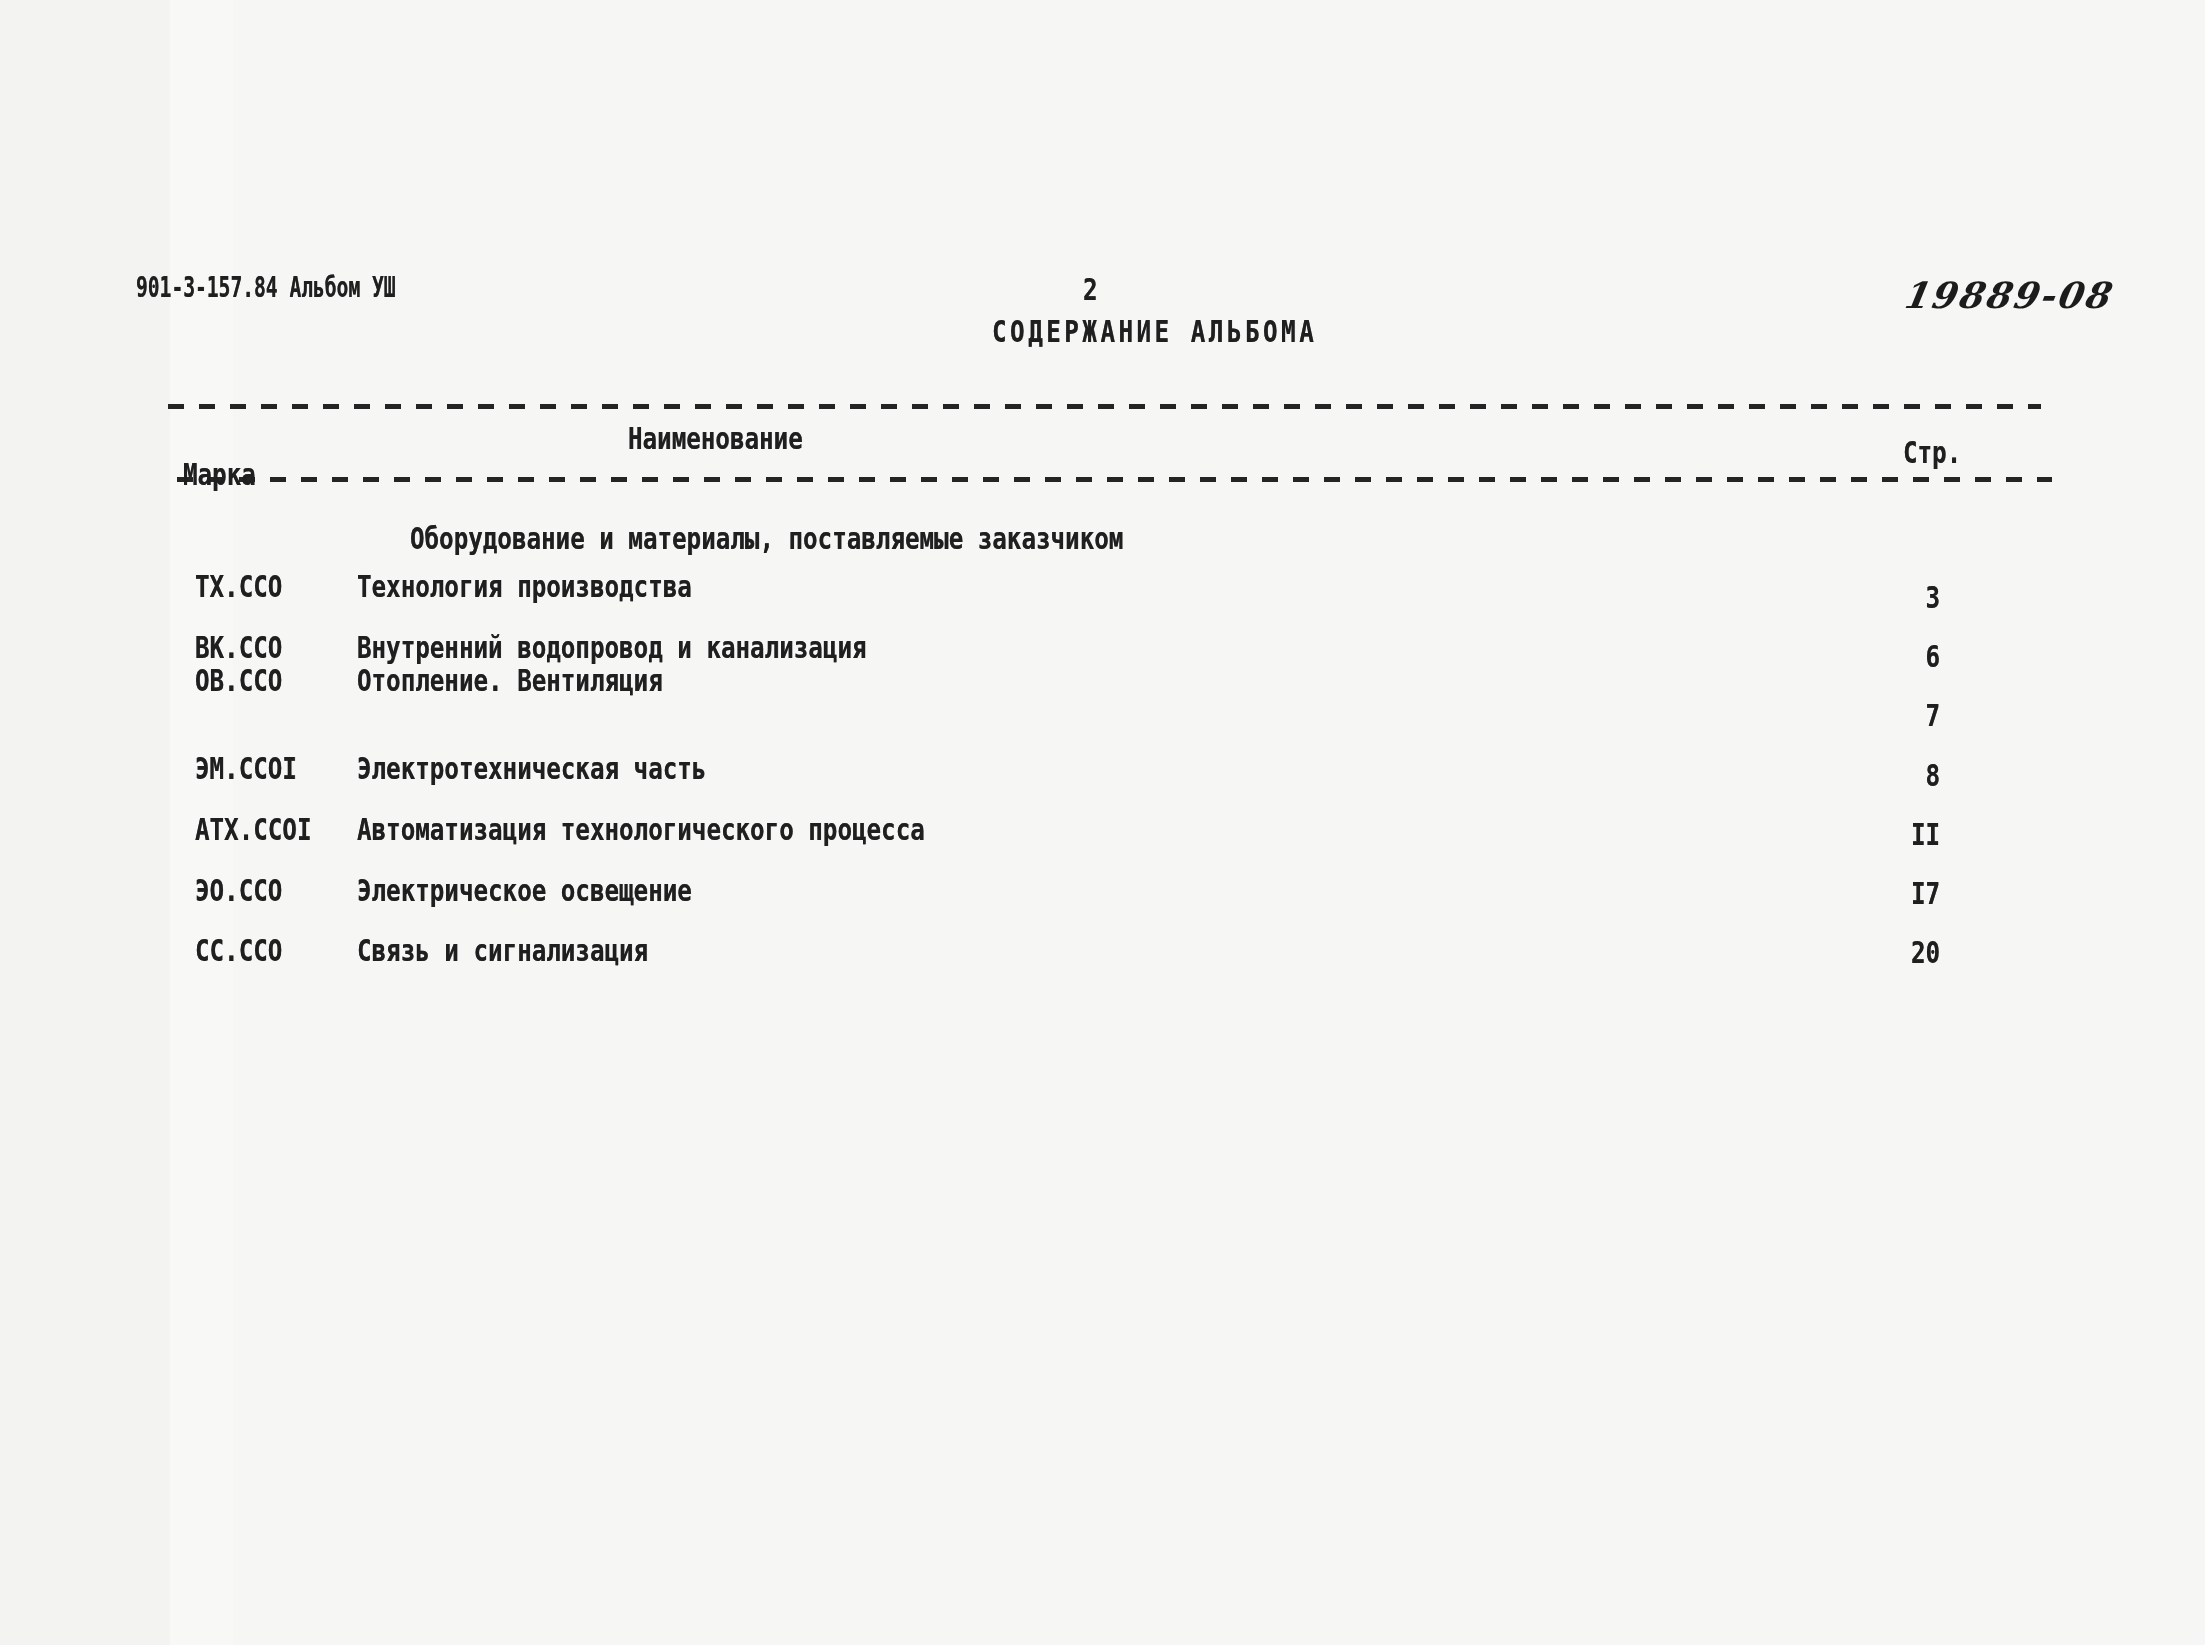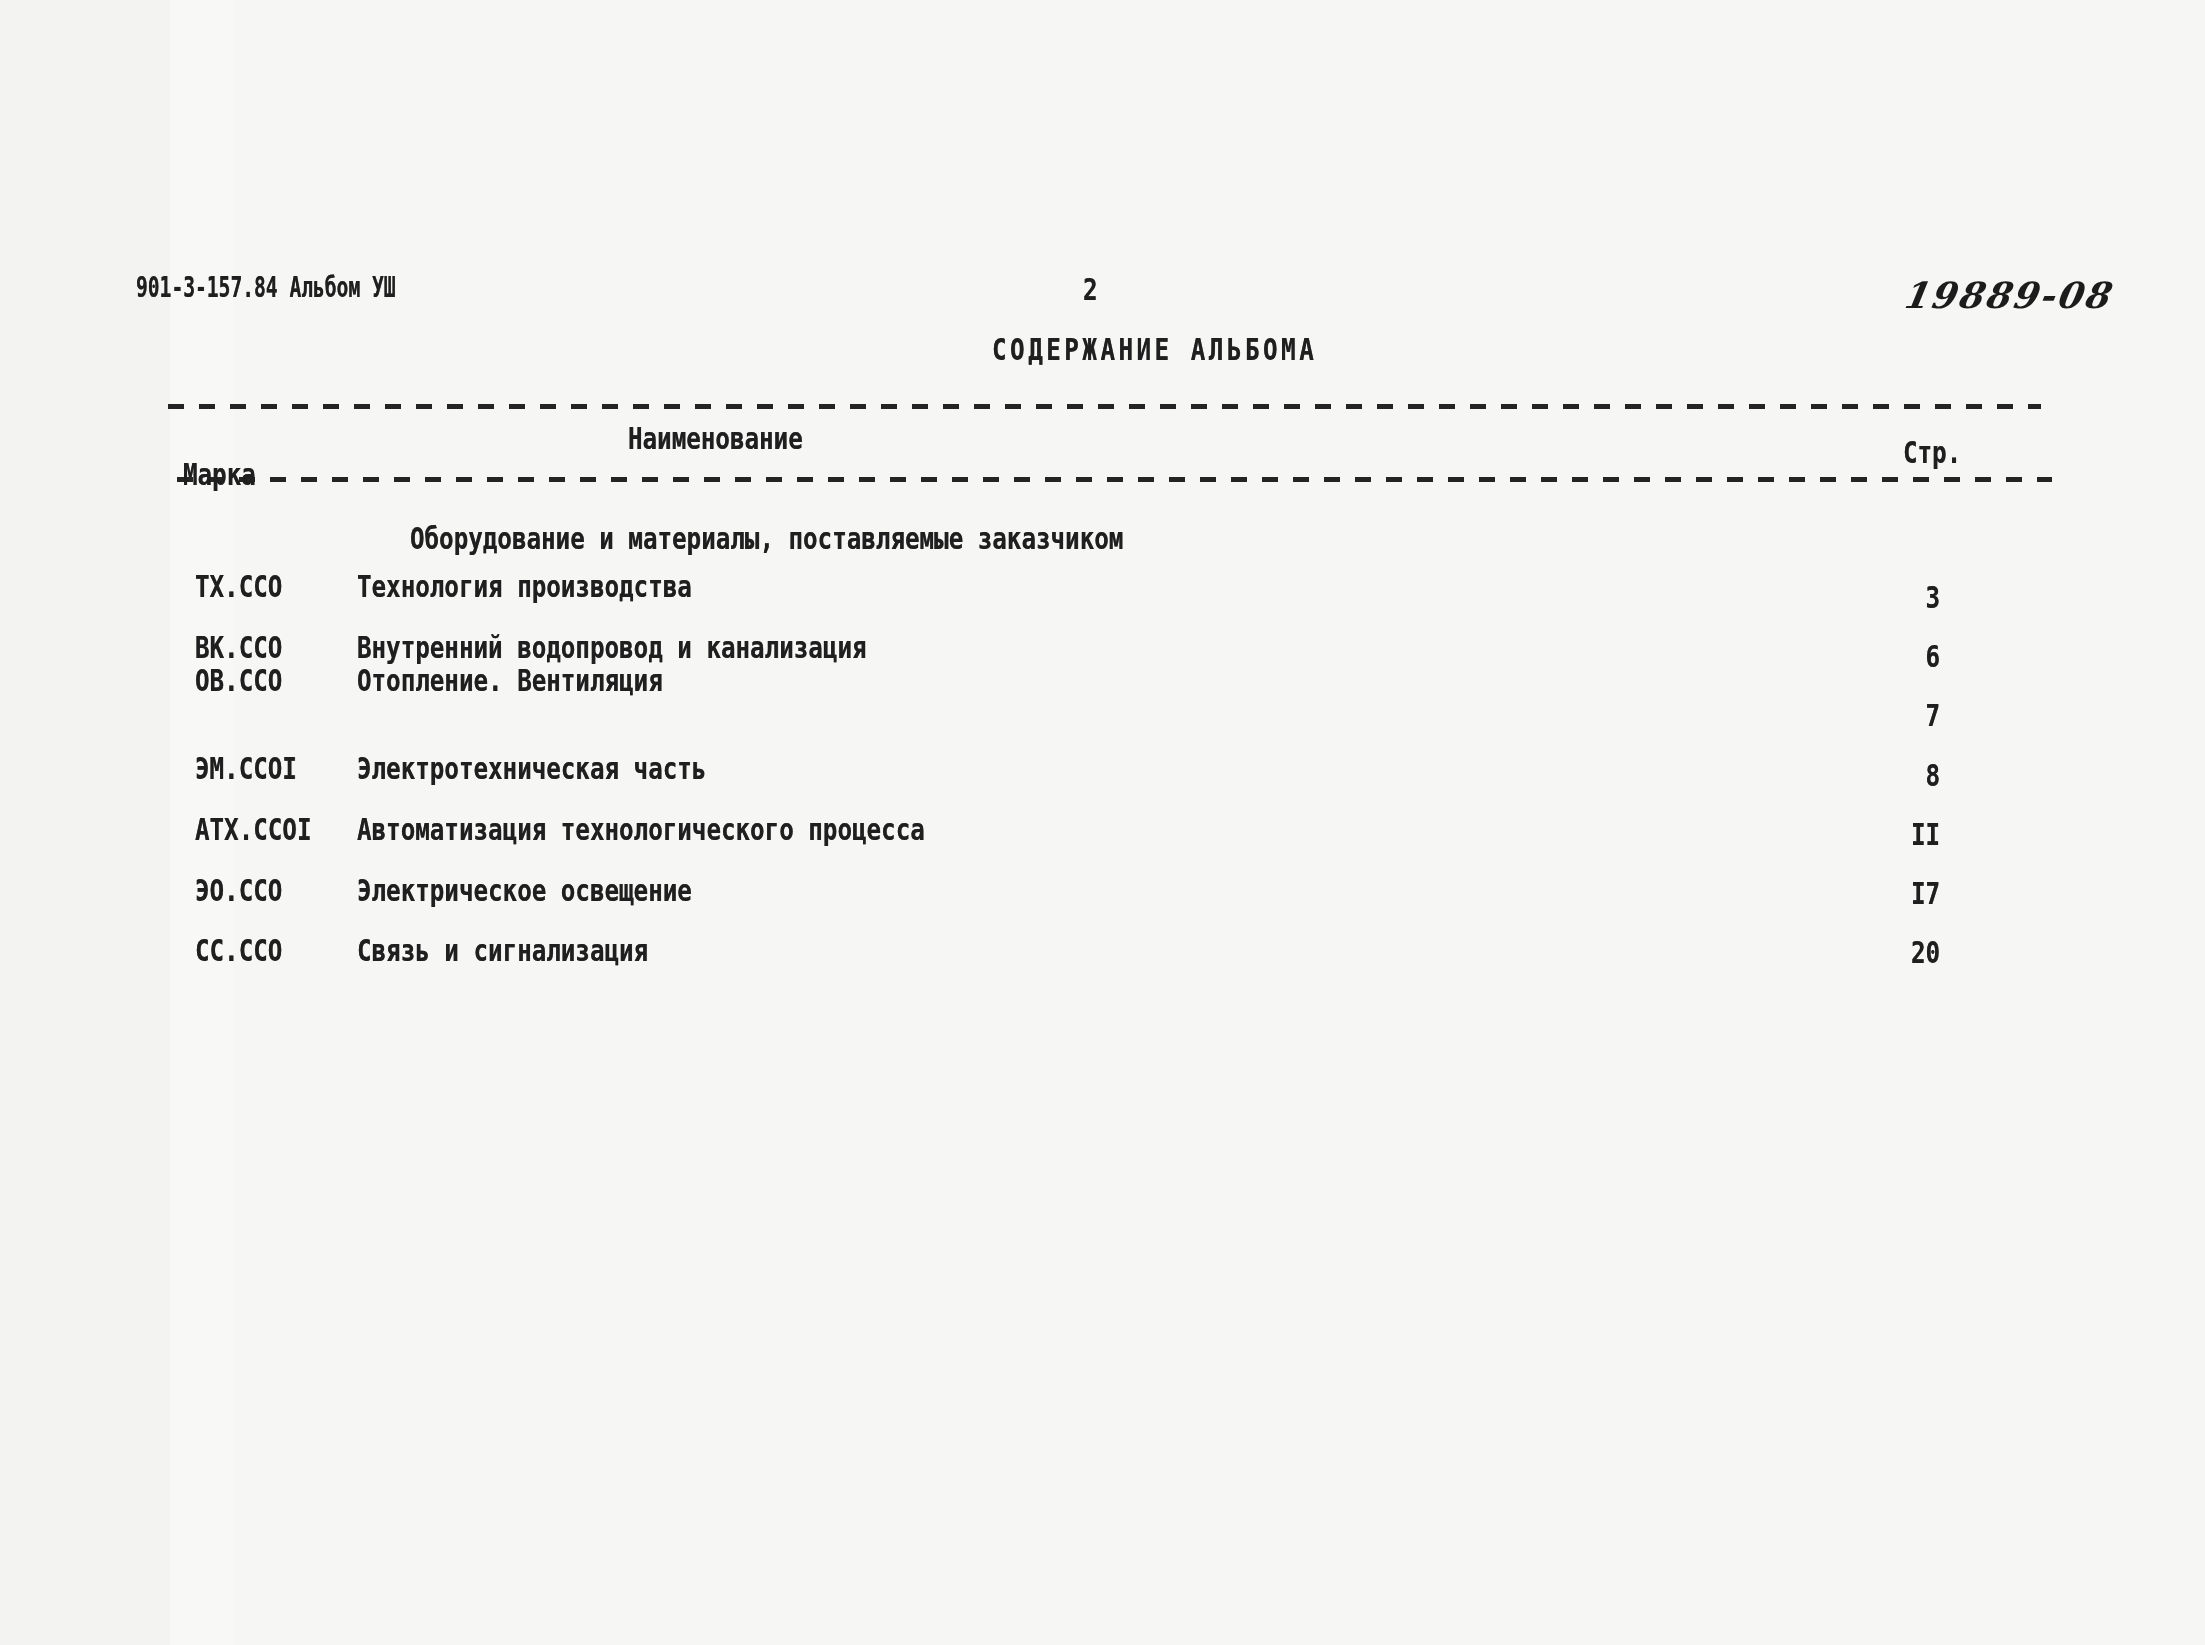--- a/index.html
+++ b/index.html
@@ -20,21 +20,21 @@
 
   .doc-code{left:136px;top:271px;font-size:28px;line-height:33px;}
   .sheet-num{left:1083px;top:274px;font-size:31px;line-height:31px;}
   .hand-num{
     left:1906px;top:276px;
     font-family:"DejaVu Serif","Liberation Serif",serif;
     font-style:italic;font-weight:700;font-size:36px;line-height:39px;
     letter-spacing:2.2px;color:#1c1c1c;
     transform:skewX(-12deg);
   }
-  .title{left:992px;top:333px;font-size:31px;line-height:33px;letter-spacing:4.5px;}
+  .title{left:992px;top:315px;font-size:31px;line-height:33px;letter-spacing:4.5px;}
 
   .rule{
     height:5.2px;
     background-image:repeating-linear-gradient(90deg,#242424 0 15.7px,transparent 15.7px 31px);
   }
   .rule-top{left:168px;top:404px;width:1873px;}
   .rule-bottom{left:177px;top:477px;width:1875px;}
 
   .col-head{font-size:31px;line-height:31px;}
   .col-mark{left:183px;top:425px;margin-top:34px;}

